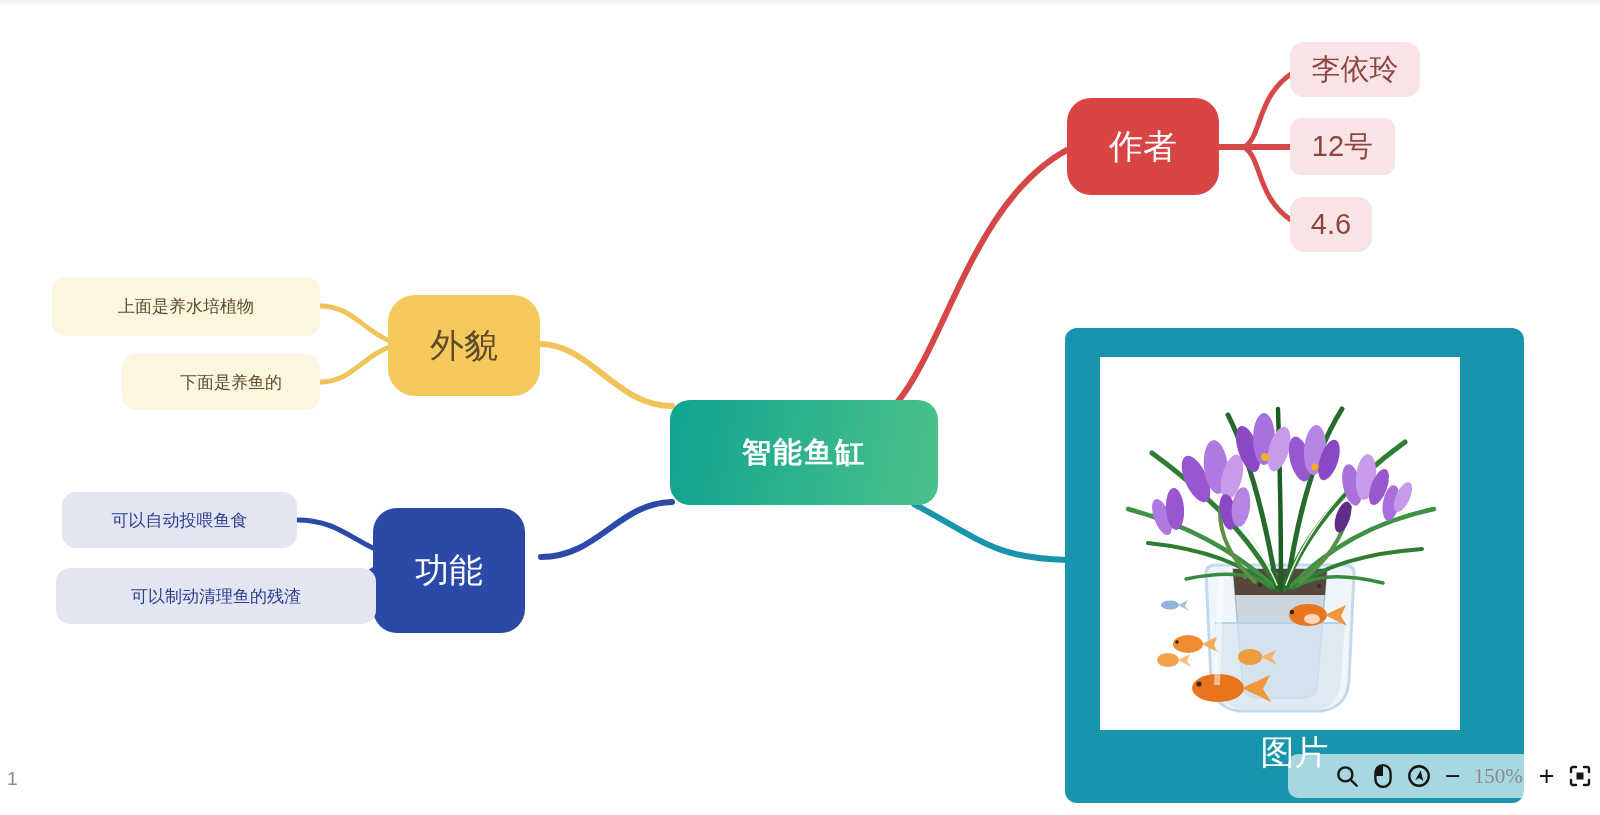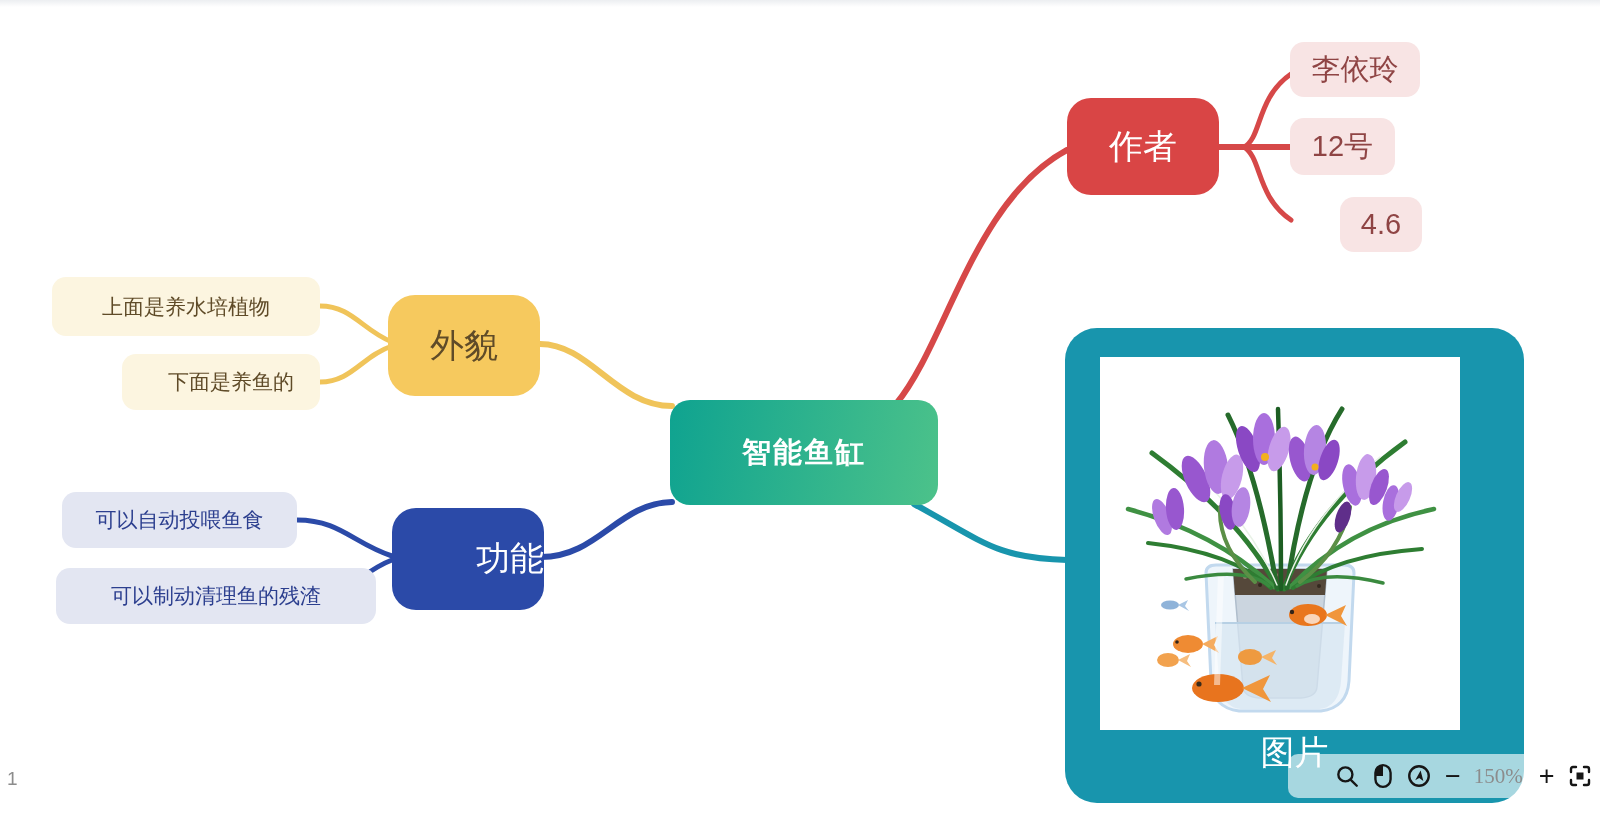--- a/index.html
+++ b/index.html
@@ -17,36 +17,36 @@
   .e-teal{stroke:var(--edge_teal,#1895ad);}
 
   .box{position:absolute;display:flex;align-items:center;justify-content:center;
        box-sizing:border-box;white-space:nowrap;}
   .topic{border-radius:24px;color:#fff;font-size:34px;}
   #central{left:670px;top:400px;width:268px;height:105px;border-radius:20px;
     background:linear-gradient(100deg,var(--central_gradient_start,#0fa390),var(--central_gradient_end,#4cc28a));
     color:#fff;font-size:29px;font-weight:bold;letter-spacing:2px;}
   #author{left:1067px;top:98px;width:152px;height:97px;background:var(--author_red,#d94545);}
   #appearance{left:388px;top:295px;width:152px;height:101px;background:var(--appearance_yellow,#f6c95e);color:var(--appearance_text,#5f4b28);border-radius:27px;}
-  #function{left:392px;top:508px;width:152px;height:102px;background:var(--function_blue,#2b4aa8);justify-content:flex-end;}
-
-  .child{border-radius:14px;font-size:21px;}
+  #function{left:373px;top:508px;width:152px;height:125px;background:var(--function_blue,#2b4aa8);}
+
+  .child{border-radius:14px;font-size:17px;}
   .pink{background:var(--author_child_bg,#f8e4e4);color:var(--author_child_text,#8f4444);font-size:29px;}
   .cream{background:var(--appearance_child_bg,#fcf5e0);color:var(--appearance_text,#5f4b28);}
   .lav{background:var(--function_child_bg,#e3e6f2);color:var(--function_child_text,#2c3f8f);text-align:center;}
   #a-c0{left:1290px;top:42px;width:130px;height:55px;}
-  #a-c1{left:1290px;top:118px;width:105px;height:57px;}
-  #a-c2{left:1340px;top:197px;width:82px;height:55px;}
+  #a-c1{left:1290px;top:118px;width:105px;height:57px;border-radius:11px;}
+  #a-c2{left:1290px;top:197px;width:82px;height:55px;}
   #ap-c0{left:52px;top:277px;width:268px;height:59px;}
   #ap-c1{left:122px;top:354px;width:198px;height:56px;padding-left:20px;}
   #fn-c0{left:62px;top:492px;width:235px;height:56px;}
   #fn-c1{left:20px;top:568px;width:320px;height:56px;margin-left:36px;}
 
   #picture{left:1065px;top:328px;width:459px;height:475px;background:var(--picture_teal,#1895ad);
-    border-radius:32px;}
+    border-radius:12px;}
   #picture .photo{position:absolute;left:35px;top:29px;width:360px;height:373px;background:#fff;}
   #picture .pic-label{position:absolute;left:0;width:100%;top:402px;text-align:center;
     color:#fff;font-size:34px;}
 
   #view-toolbar{position:absolute;left:1288px;top:754px;width:330px;height:44px;
     background:rgba(255,255,255,0.62);border-radius:10px;
     display:flex;align-items:center;gap:13px;padding-left:46px;box-sizing:border-box;}
   #view-toolbar .tbtn{display:flex;align-items:center;justify-content:center;background:none;border:none;
     padding:0;cursor:pointer;color:#161616;}
   #view-toolbar svg{display:block;}

